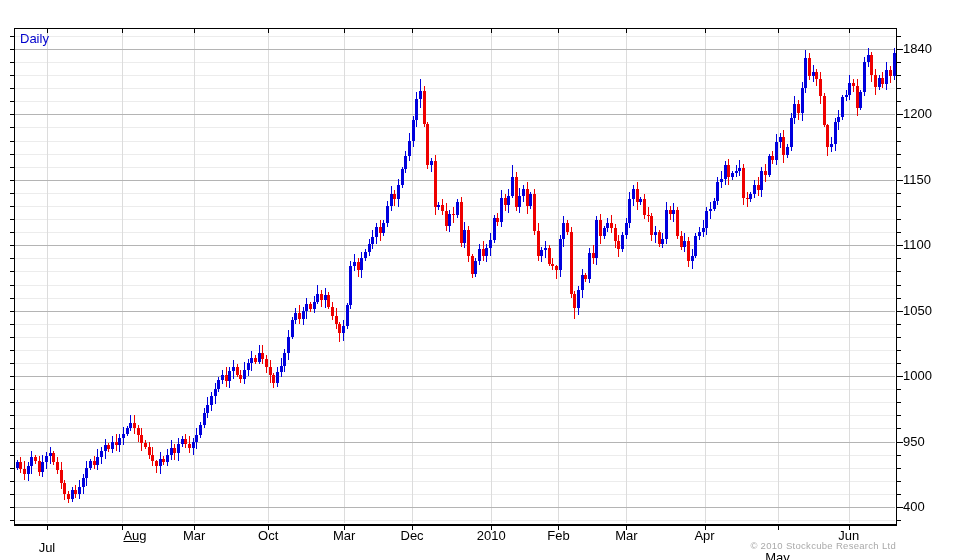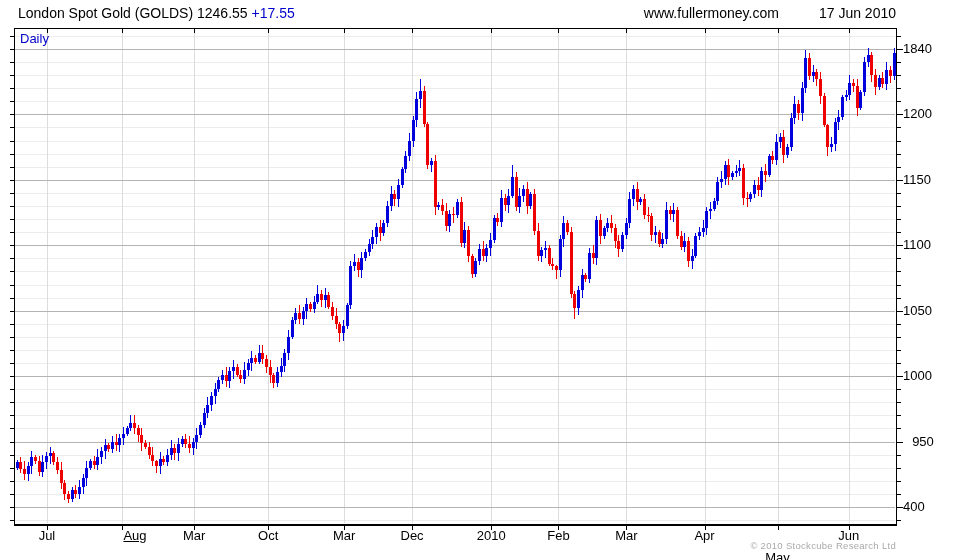--- a/index.html
+++ b/index.html
@@ -34,29 +34,20 @@
   .copyright {
     position: absolute; top: 540px; right: 84px;
     font-size: 9.5px; color: #a9a9a9; letter-spacing: 0.3px;
   }
 </style>
 </head>
 <body>
 
 <div class="page">
 
-  <div class="header">
-    <div class="header-left">
-      <span>London Spot Gold (GOLDS) 1246.55</span><span class="chg">+17.55</span>
-    </div>
-    <div class="header-right">
-      <span>www.fullermoney.com</span>
-      <span>17 Jun 2010</span>
-    </div>
-  </div>
 
   <div class="chart-area">
     <svg id="chart-svg" width="980" height="560">
         <line x1="15" y1="520.5" x2="895" y2="520.5" stroke="#ececec" stroke-width="1" shape-rendering="crispEdges"></line>
         <line x1="15" y1="494.5" x2="895" y2="494.5" stroke="#ececec" stroke-width="1" shape-rendering="crispEdges"></line>
         <line x1="15" y1="481.5" x2="895" y2="481.5" stroke="#ececec" stroke-width="1" shape-rendering="crispEdges"></line>
         <line x1="15" y1="468.5" x2="895" y2="468.5" stroke="#ececec" stroke-width="1" shape-rendering="crispEdges"></line>
         <line x1="15" y1="455.5" x2="895" y2="455.5" stroke="#ececec" stroke-width="1" shape-rendering="crispEdges"></line>
         <line x1="15" y1="428.5" x2="895" y2="428.5" stroke="#ececec" stroke-width="1" shape-rendering="crispEdges"></line>
         <line x1="15" y1="415.5" x2="895" y2="415.5" stroke="#ececec" stroke-width="1" shape-rendering="crispEdges"></line>
@@ -684,30 +675,30 @@
         <line x1="705.5" y1="29" x2="705.5" y2="33" stroke="#000000" stroke-width="1" shape-rendering="crispEdges"></line>
         <line x1="705.5" y1="525" x2="705.5" y2="530" stroke="#000000" stroke-width="1" shape-rendering="crispEdges"></line>
         <line x1="778.5" y1="29" x2="778.5" y2="33" stroke="#000000" stroke-width="1" shape-rendering="crispEdges"></line>
         <line x1="778.5" y1="525" x2="778.5" y2="530" stroke="#000000" stroke-width="1" shape-rendering="crispEdges"></line>
         <line x1="849.5" y1="29" x2="849.5" y2="33" stroke="#000000" stroke-width="1" shape-rendering="crispEdges"></line>
         <line x1="849.5" y1="525" x2="849.5" y2="530" stroke="#000000" stroke-width="1" shape-rendering="crispEdges"></line>
       </svg>
     <div class="daily-label">Daily</div>
     <div id="y-labels">
         <div class="y-tick-label" style="top: 498.987px;">400</div>
-        <div class="y-tick-label" style="top: 433.551px; text-align: center;">950</div>
+        <div class="y-tick-label" style="top: 433.551px;">950</div>
         <div class="y-tick-label" style="top: 368.116px;">1000</div>
         <div class="y-tick-label" style="top: 302.681px;">1050</div>
         <div class="y-tick-label" style="top: 237.245px;">1100</div>
         <div class="y-tick-label" style="top: 171.81px;">1150</div>
         <div class="y-tick-label" style="top: 106.375px;">1200</div>
         <div class="y-tick-label" style="top: 40.9393px;">1840</div>
       </div>
     <div id="x-labels">
-        <div class="x-tick-label" style="left: 16.9565px;">Jul</div>
+        <div class="x-tick-label" style="left: 16.9565px; margin-top: 12px;">Jul</div>
         <div class="x-tick-label" style="left: 105px; text-decoration: underline;">Aug</div>
         <div class="x-tick-label" style="left: 164.102px;">Mar</div>
         <div class="x-tick-label" style="left: 238.225px;">Oct</div>
         <div class="x-tick-label" style="left: 314.182px;">Mar</div>
         <div class="x-tick-label" style="left: 382.067px;">Dec</div>
         <div class="x-tick-label" style="left: 461.328px;">2010</div>
         <div class="x-tick-label" style="left: 528.479px;">Feb</div>
         <div class="x-tick-label" style="left: 596.364px;">Mar</div>
         <div class="x-tick-label" style="left: 674.523px;">Apr</div>
         <div class="x-tick-label" style="left: 747.545px; margin-top: 22px;">May</div>

